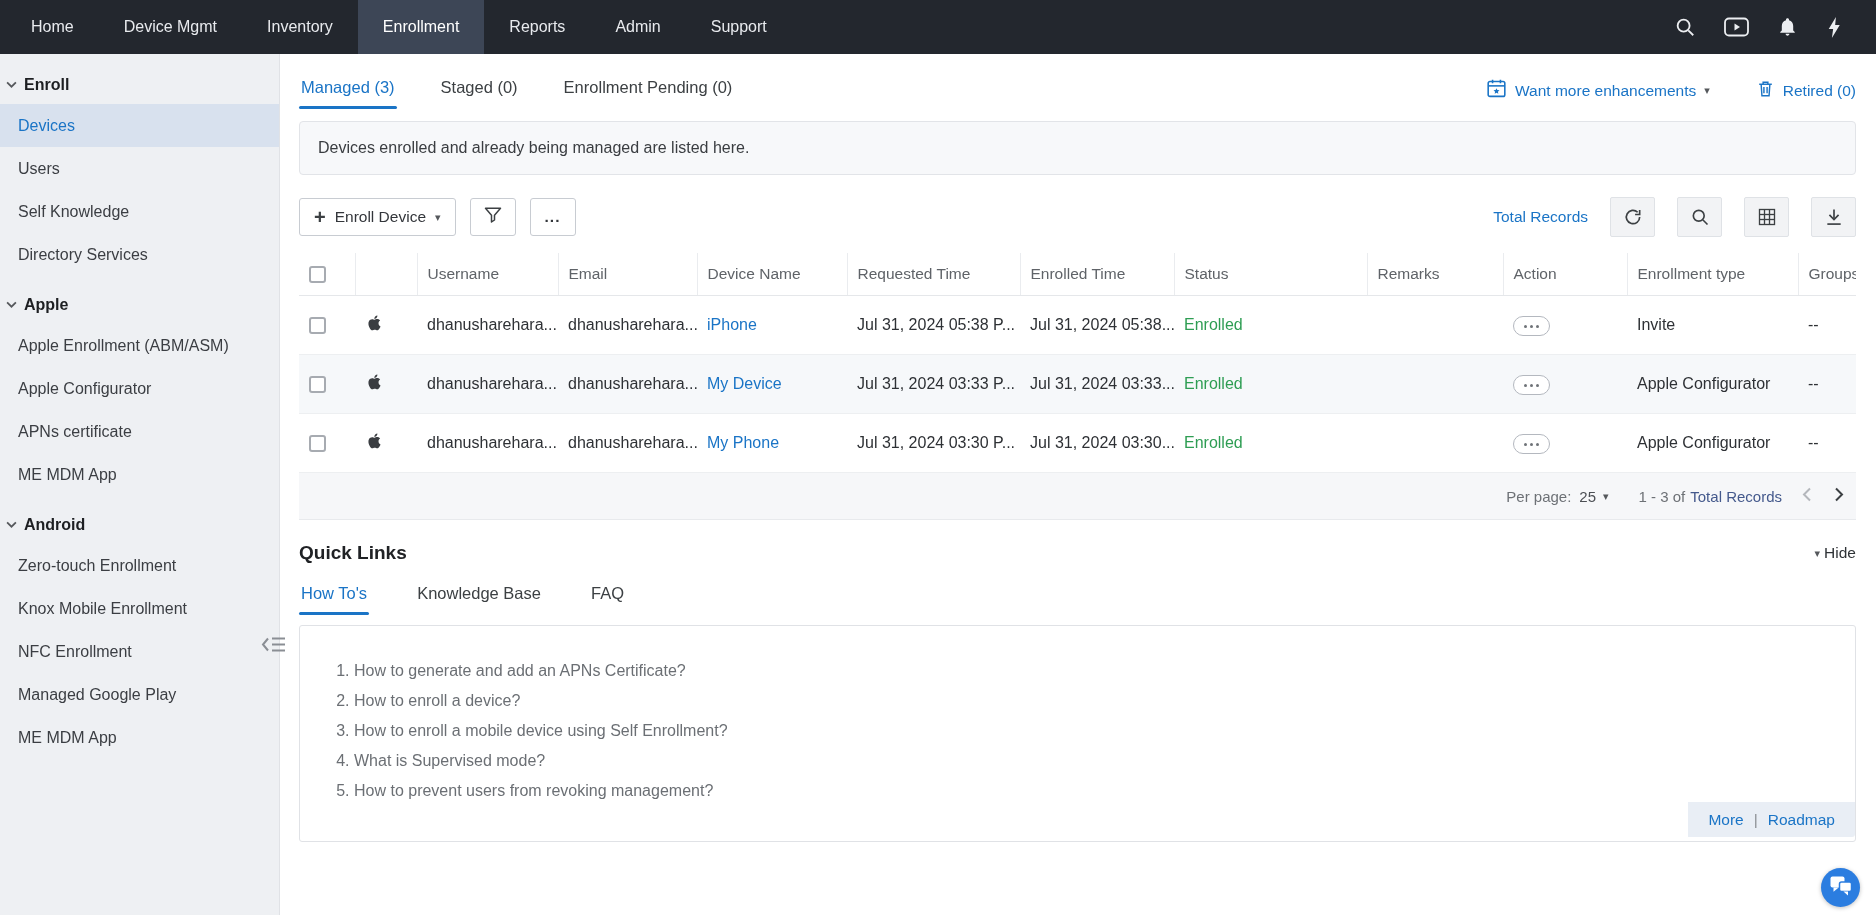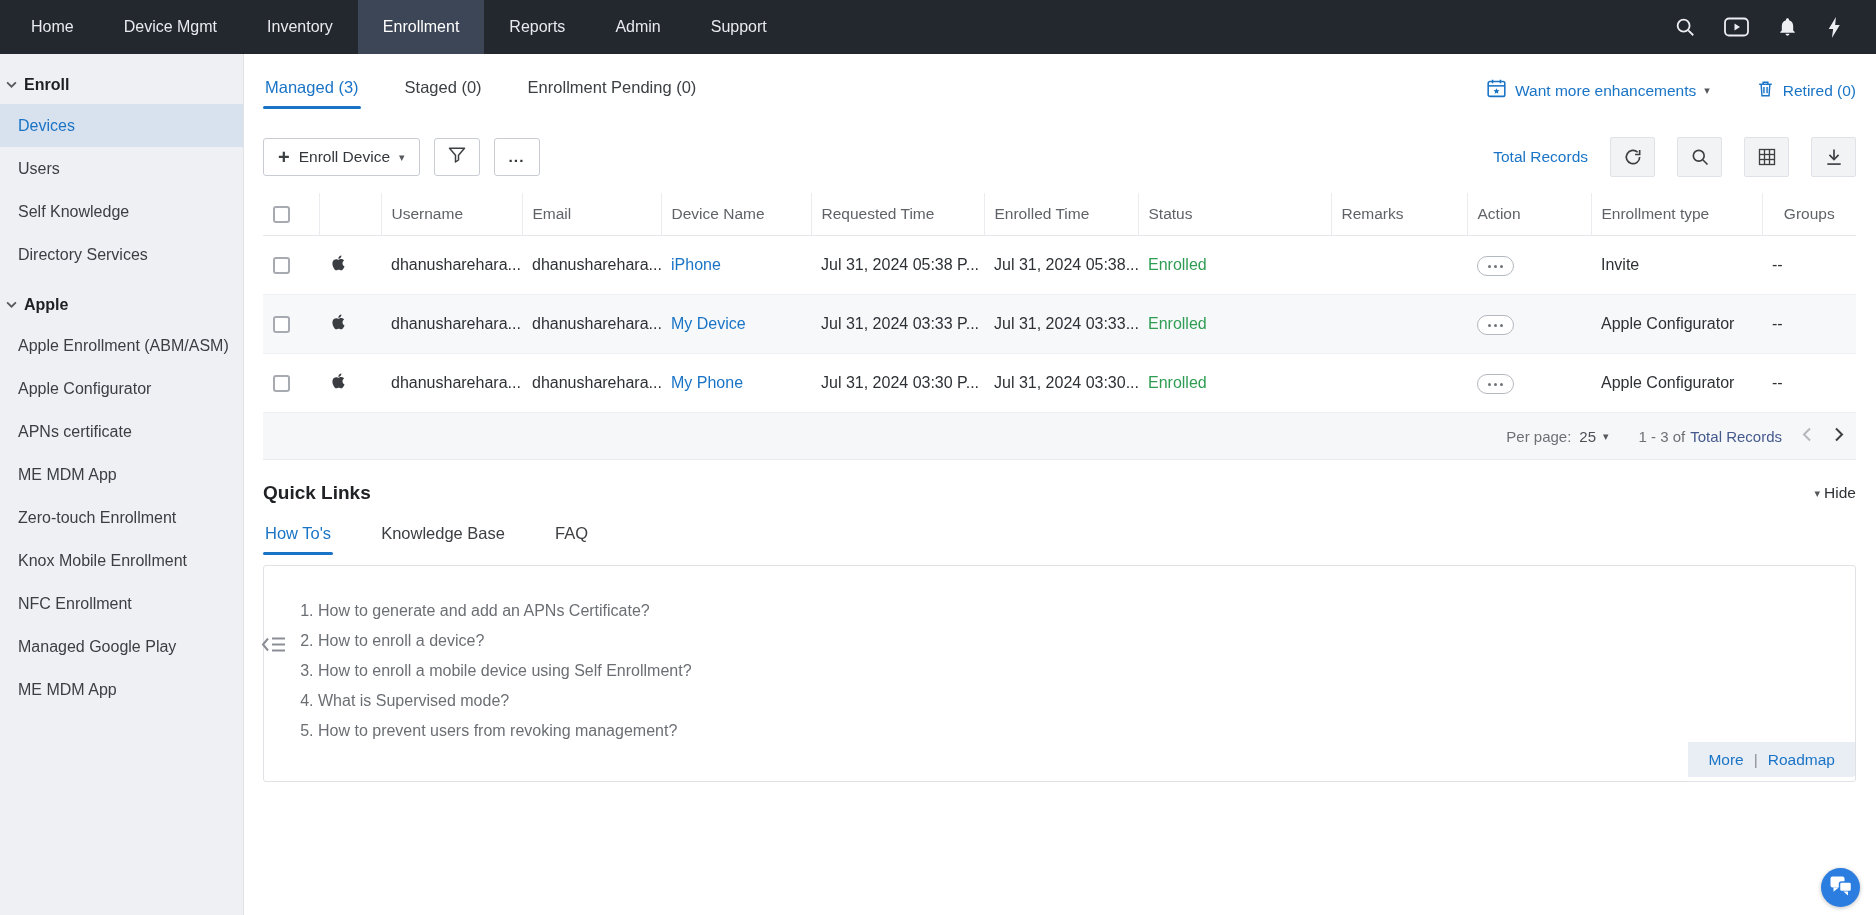--- a/index.html
+++ b/index.html
@@ -12,21 +12,21 @@
   .topnav { height:54px; background:#23272e; display:flex; align-items:stretch; padding-left:6px; }
   .nav-item { display:flex; align-items:center; padding:0 25px; font-size:16px; color:#e8eaee; cursor:pointer; }
   .nav-item.active { background:#3d4656; color:#fff; }
   .nav-icons { margin-left:auto; display:flex; align-items:center; gap:28px; padding-right:34px; color:#eceef1; }
   .nav-icons svg { display:block; }
 
   
   .shell { display:flex; height:861px; position:relative; }
 
   
-  .sidebar { width:244px; flex-shrink:0; background:#eef0f3; border-right:1px solid #e0e2e6; padding-top:10px; }
+  .sidebar { width:280px; flex-shrink:0; background:#eef0f3; border-right:1px solid #e0e2e6; padding-top:10px; }
   .side-header { display:flex; align-items:center; gap:7px; padding:12px 10px 10px 6px; font-size:16px; font-weight:bold; color:#1d1f22; margin-top:8px; }
   .side-header:first-child { margin-top:0; }
   .side-item { padding:12px 14px 12px 18px; font-size:16px; color:#3b3e43; cursor:pointer; line-height:19px; white-space:nowrap; }
   .side-item.selected { background:#d8e1ee; color:#1a74c6; }
   .collapse-toggle { position:absolute; left:260px; top:580px; z-index:5; cursor:pointer; background:transparent; }
 
   
   .main { flex:1; position:relative; padding:0 20px 0 19px; background:#fff; overflow:hidden; }
 
   .tabsrow { display:flex; align-items:flex-start; padding-top:20px; }
@@ -147,20 +147,26 @@
       <span><svg width="11" height="11" viewBox="0 0 10 10" fill="none" stroke="#55585c" stroke-width="1.6">
             <path d="M1 3l4 4 4-4"></path>
           </svg></span>
       <span>Apple</span>
     </div>
     <div class="side-item">Apple Enrollment (ABM/ASM)</div>
     <div class="side-item">Apple Configurator</div>
     <div class="side-item">APNs certificate</div>
     <div class="side-item">ME MDM App</div>
 
+    <div class="side-header">
+      <span><svg width="11" height="11" viewBox="0 0 10 10" fill="none" stroke="#55585c" stroke-width="1.6">
+            <path d="M1 3l4 4 4-4"></path>
+          </svg></span>
+      <span>Android</span>
+    </div>
     <div class="side-item">Zero-touch Enrollment</div>
     <div class="side-item">Knox Mobile Enrollment</div>
     <div class="side-item">NFC Enrollment</div>
     <div class="side-item">Managed Google Play</div>
     <div class="side-item">ME MDM App</div>
   </aside>
 
   <span class="collapse-toggle">
     <svg width="27" height="21" viewBox="0 0 27 21" fill="none" stroke="#8a8e94" stroke-width="2">
         <path d="M8 4.5L3 10.5l5 6"></path>
@@ -194,20 +200,21 @@
                 <path d="M9 6V3.5h6V6"></path>
                 <path d="M6.5 6l1 14.5h9l1-14.5"></path>
                 <line x1="10" y1="9.5" x2="10" y2="17.5"></line>
                 <line x1="14" y1="9.5" x2="14" y2="17.5"></line>
               </svg></span>
           <span>Retired (0)</span>
         </span>
       </div>
     </div>
 
+    <div class="banner">Devices enrolled and already being managed are listed here.</div>
 
     <div class="toolbar">
       <button class="btn">
         <span class="plus">+</span>
         <span>Enroll Device</span>
         <span class="caret">▾</span>
       </button>
       <button class="btn icon-btn">
         <span><svg width="20" height="20" viewBox="0 0 24 24" fill="none" stroke="#3c4043" stroke-width="1.8" stroke-linejoin="round">
               <path d="M3 4h18l-7.2 8.2V18l-3.6 2.4v-8.2z"></path>

